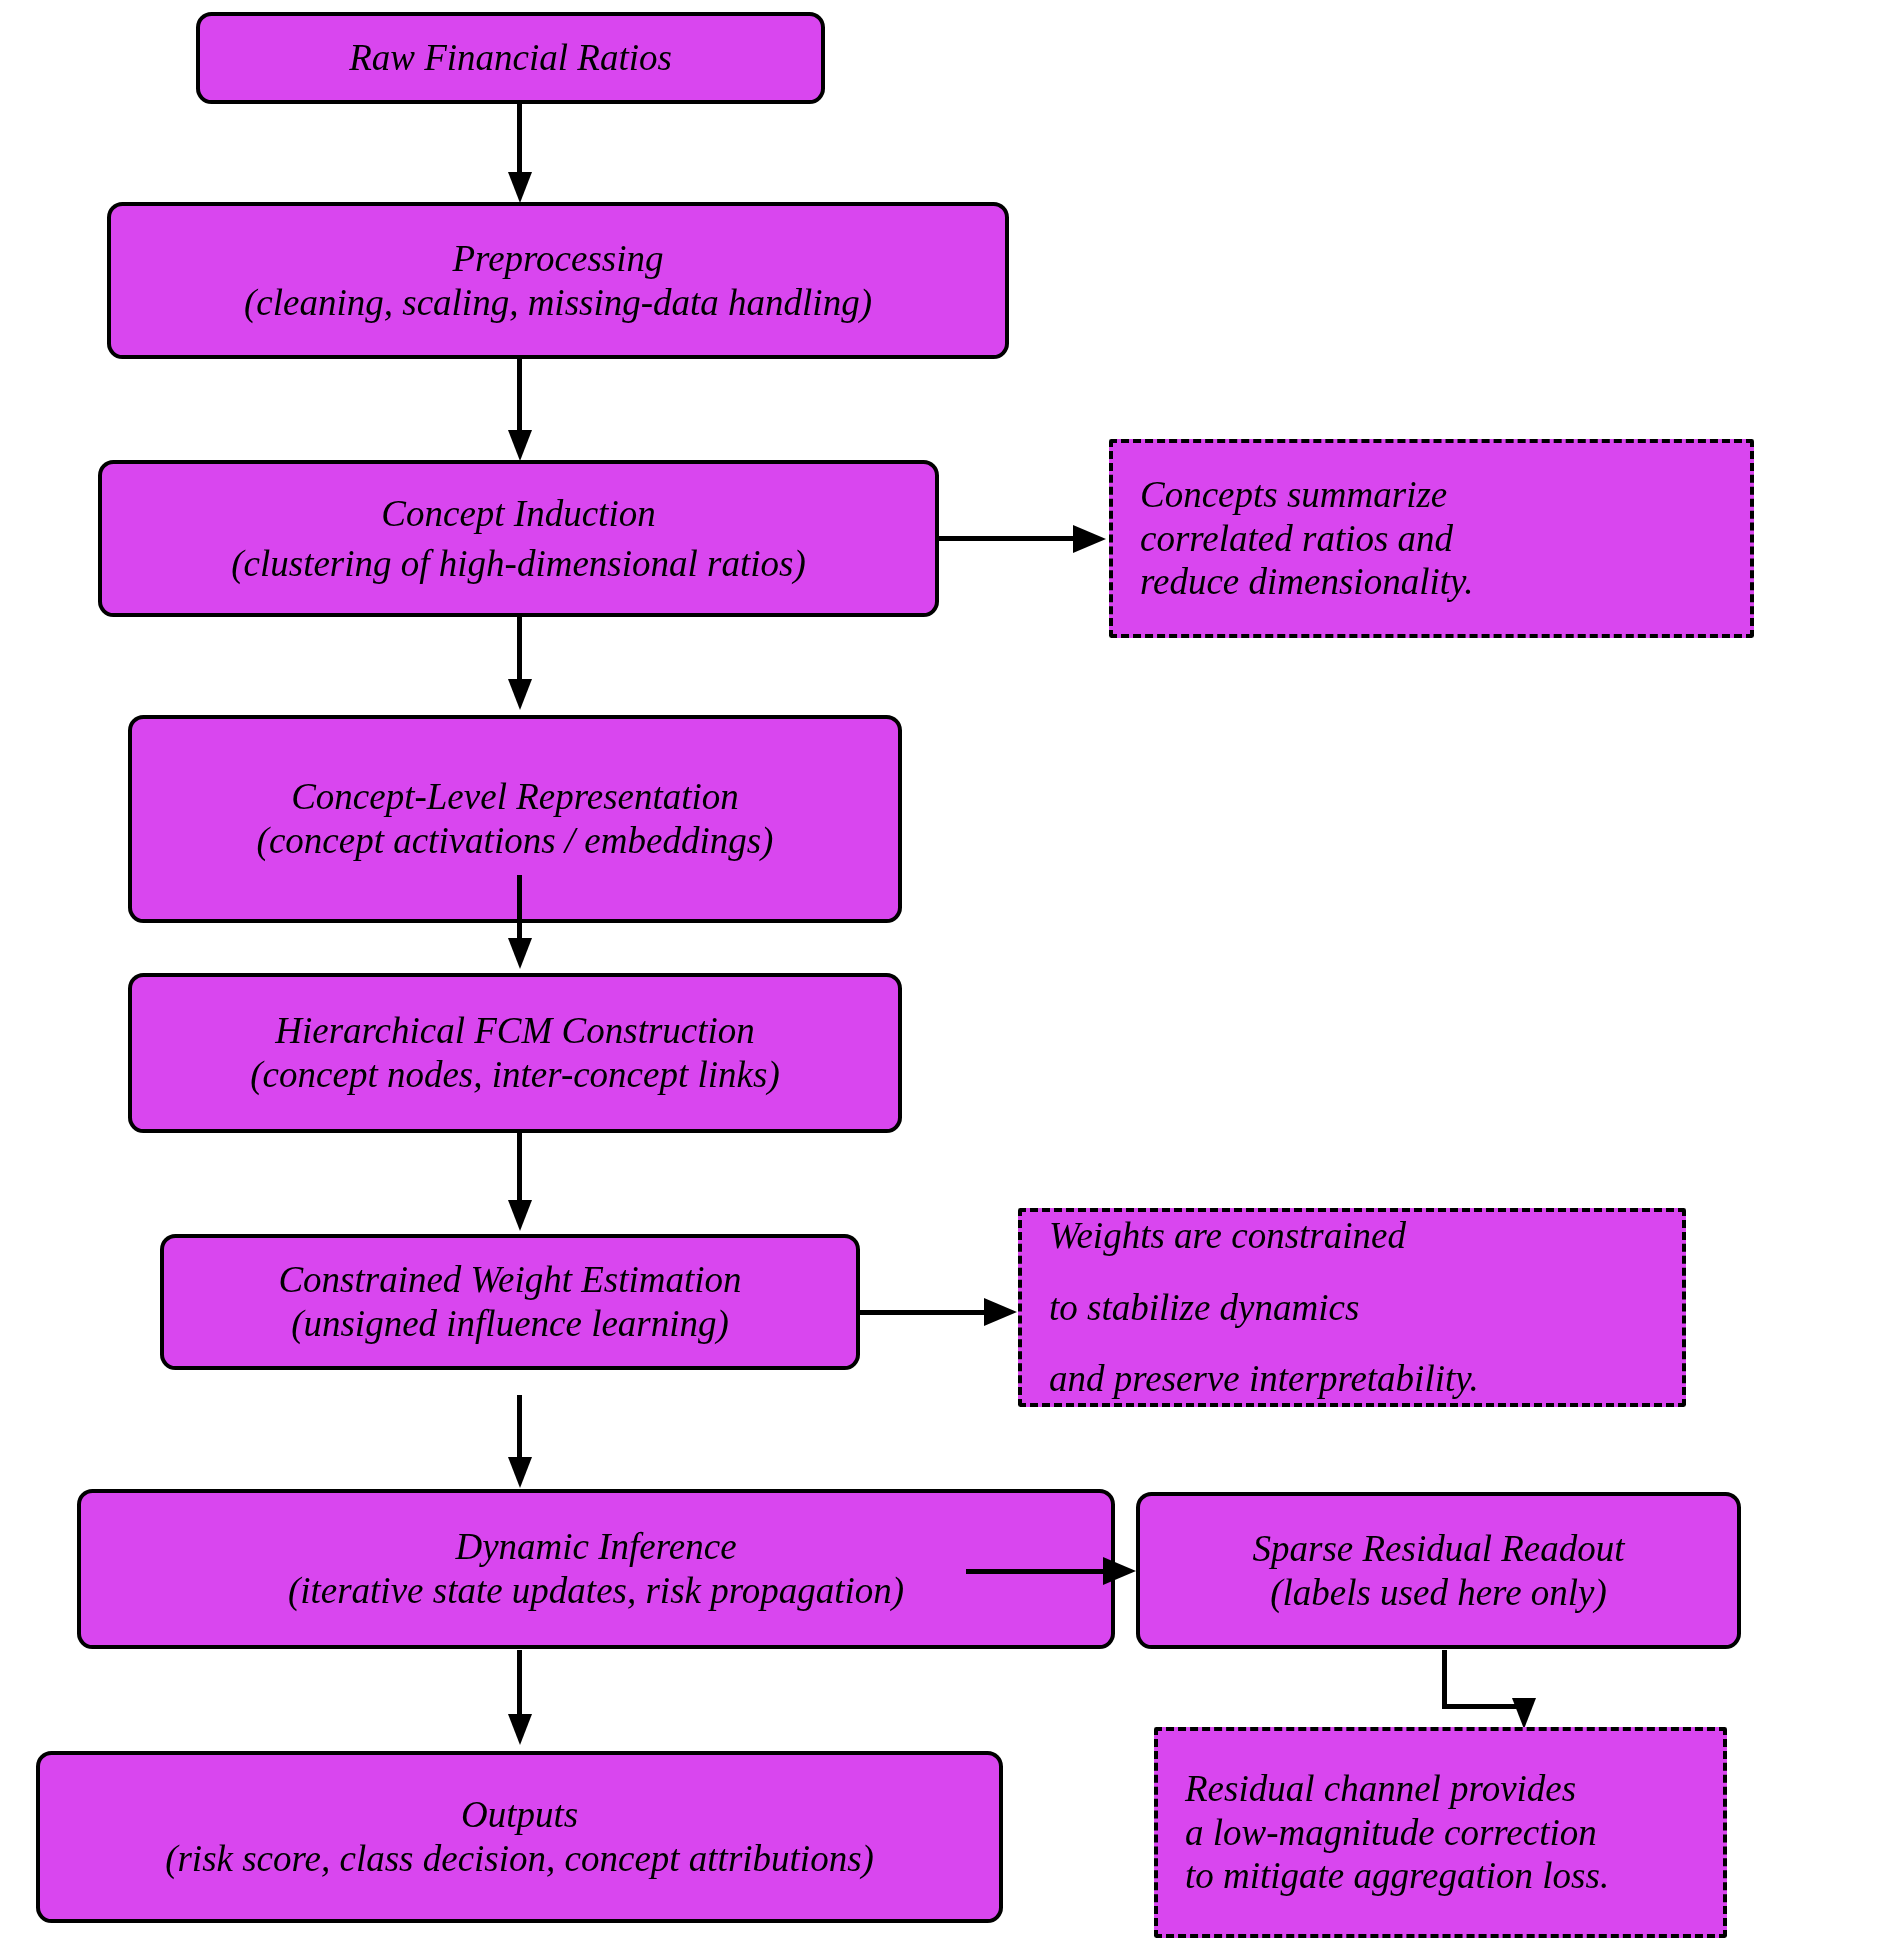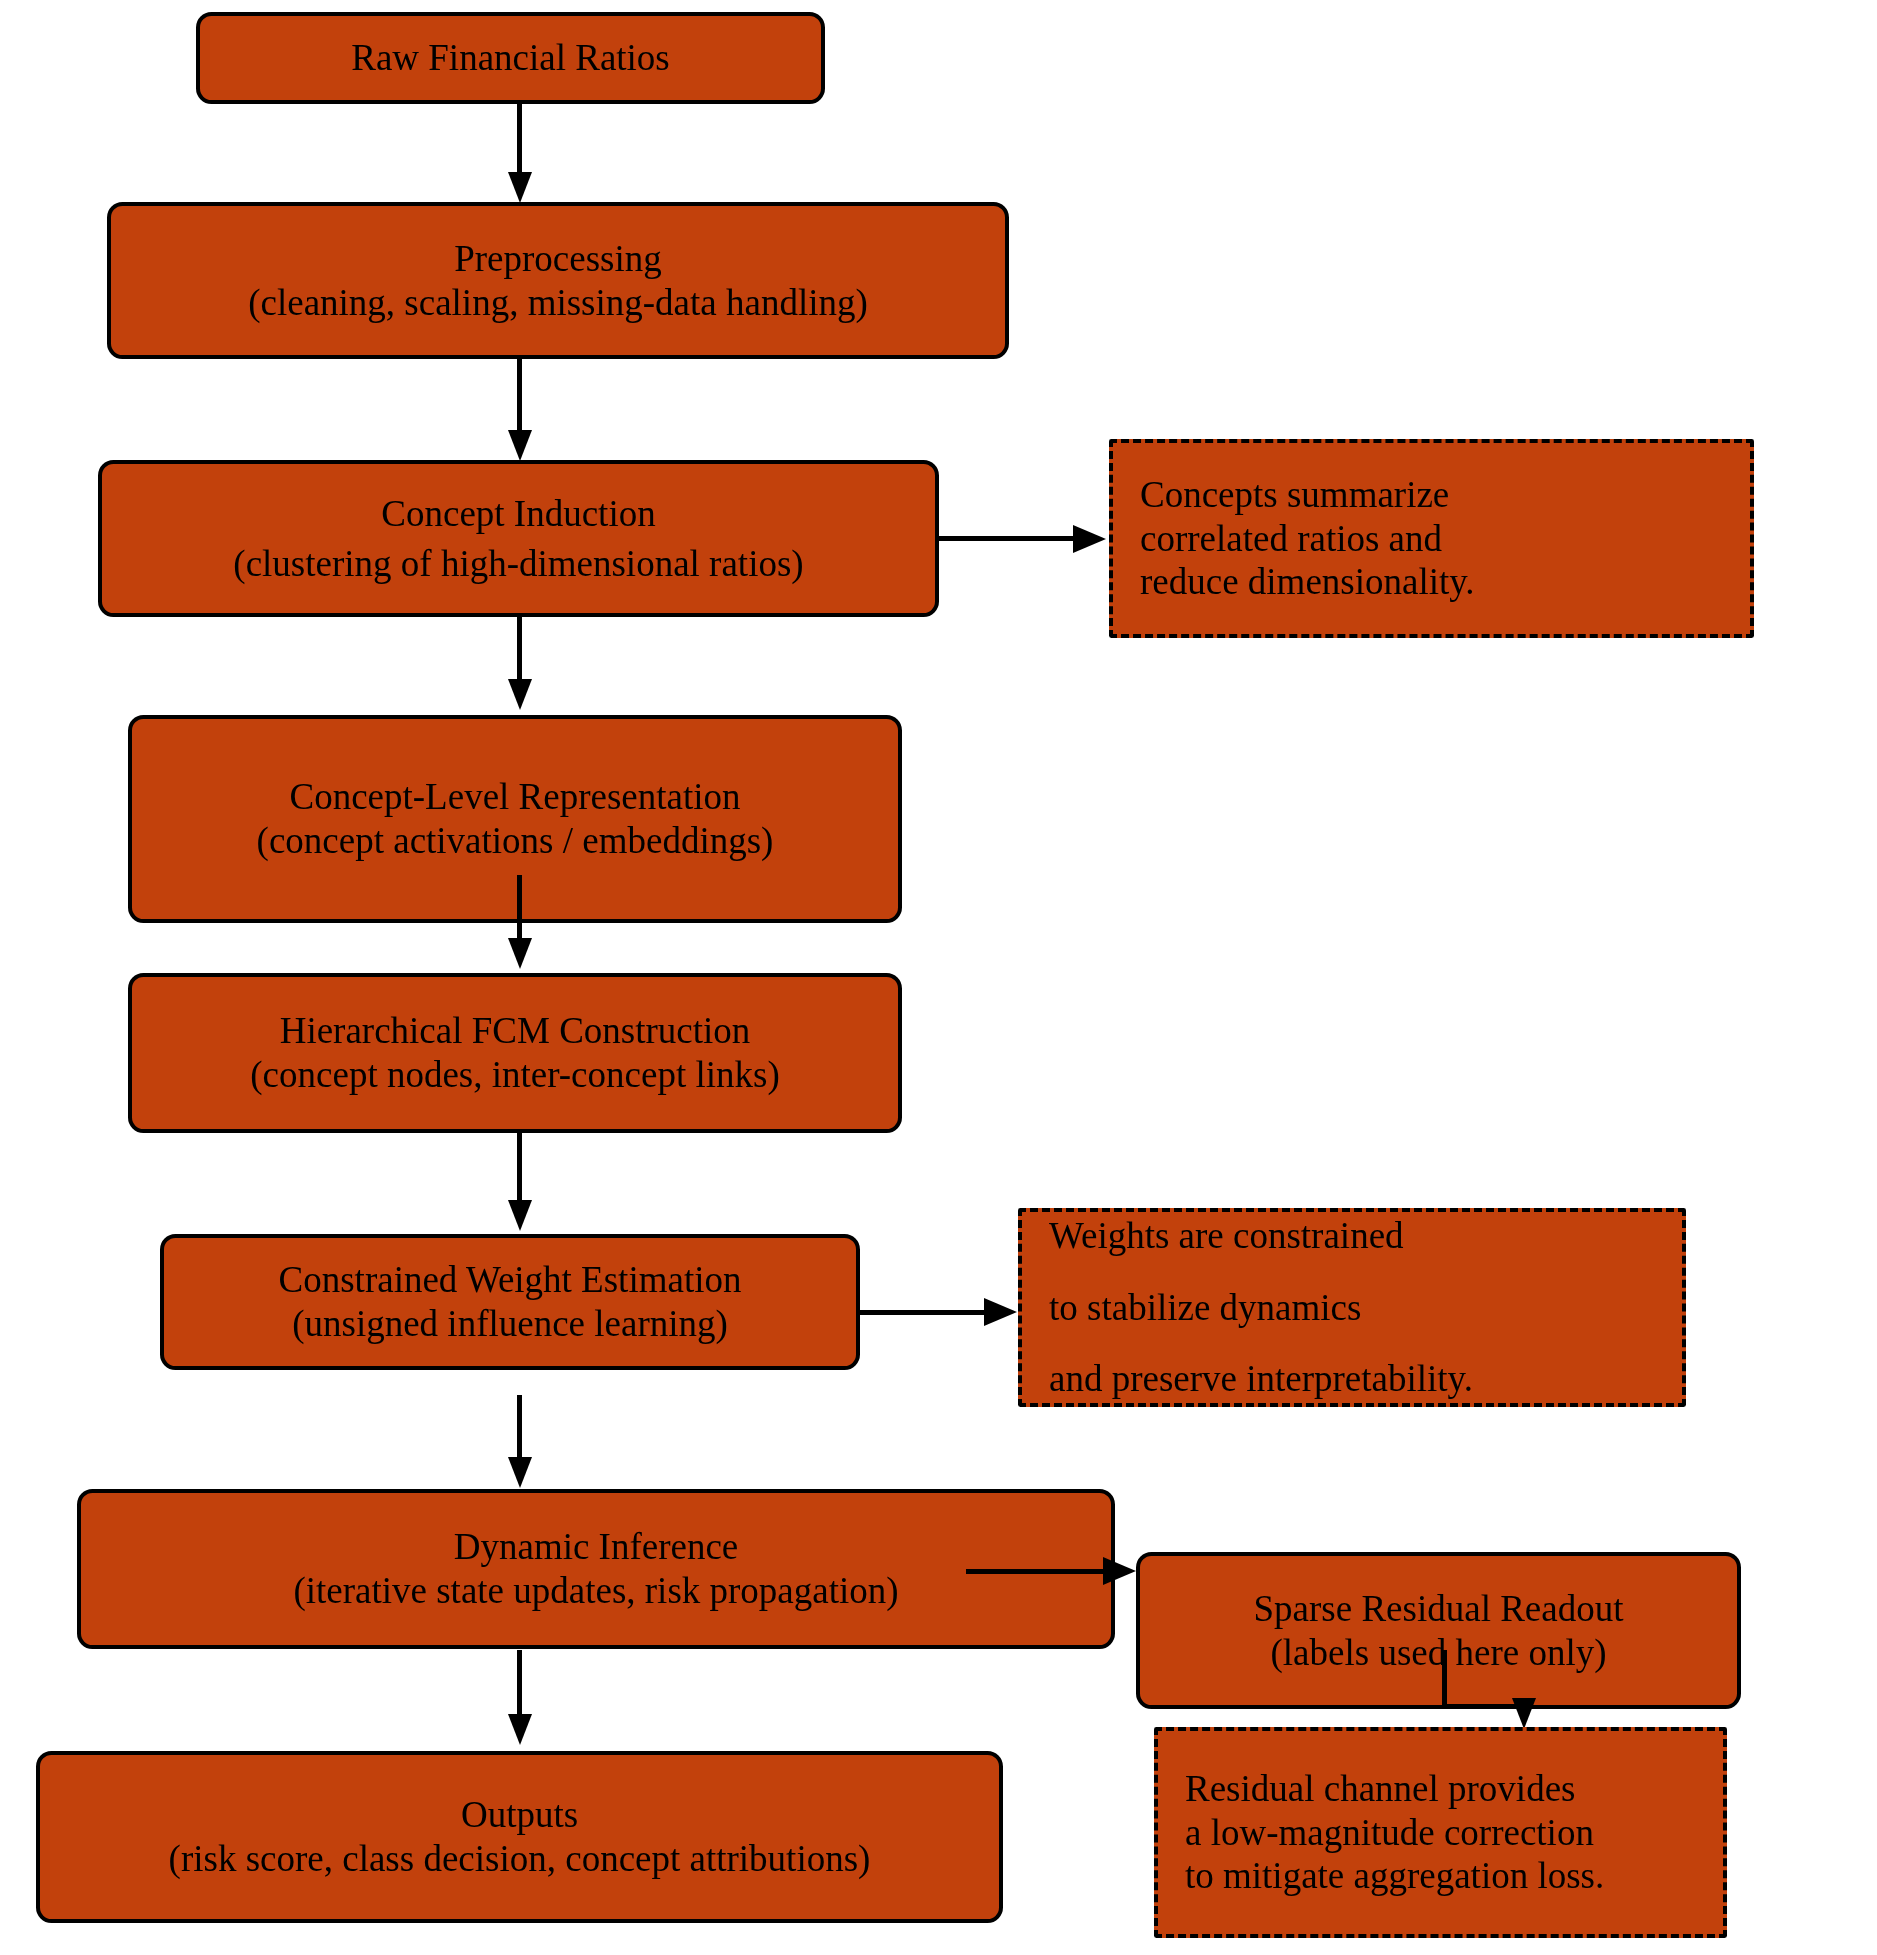--- a/index.html
+++ b/index.html
@@ -16,23 +16,24 @@
     font-family: "Liberation Serif", "DejaVu Serif", serif;
   }
   .node {
     position: absolute;
     box-sizing: border-box;
     display: flex;
     flex-direction: column;
     align-items: center;
     justify-content: center;
     color: #000000;
-    background: #c2410c;
+    background: #d946ef;
     text-align: center;
     line-height: 1.18;
+    font-style: italic;
   }
   .solid-box {
     border: 4.2px solid #000000;
     border-radius: 15.4px;
   }
   .dashed-box {
     border: 4.2px dashed #000000;
     border-radius: 2.4px;
     align-items: flex-start;
     text-align: left;
@@ -141,21 +142,21 @@
   <div class="arrow-down" style="left:508px; top:1457px;"></div>
 
   <div class="node solid-box" style="left:77px; top:1489px; width:1038px; height:160px;">
     <div class="line1">Dynamic Inference</div>
     <div class="line2">(iterative state updates, risk propagation)</div>
   </div>
 
   <div class="hline" style="left:966px; top:1569px; width:138px;"></div>
   <div class="arrow-right" style="left:1103px; top:1557px;"></div>
 
-  <div class="node solid-box" style="left:1136px; top:1552px; width:605px; height:157px;">
+  <div class="node solid-box" style="left:1136px; top:1492px; width:605px; height:157px;">
     <div class="line1">Sparse Residual Readout</div>
     <div class="line2">(labels used here only)</div>
   </div>
 
   <div class="vline" style="left:517px; top:1650px; height:68px;"></div>
   <div class="arrow-down" style="left:508px; top:1714px;"></div>
 
   <div class="vline" style="left:1442px; top:1650px; height:59px;"></div>
   <div class="hline" style="left:1442px; top:1704px; width:86px;"></div>
   <div class="arrow-down" style="left:1512px; top:1698px;"></div>

